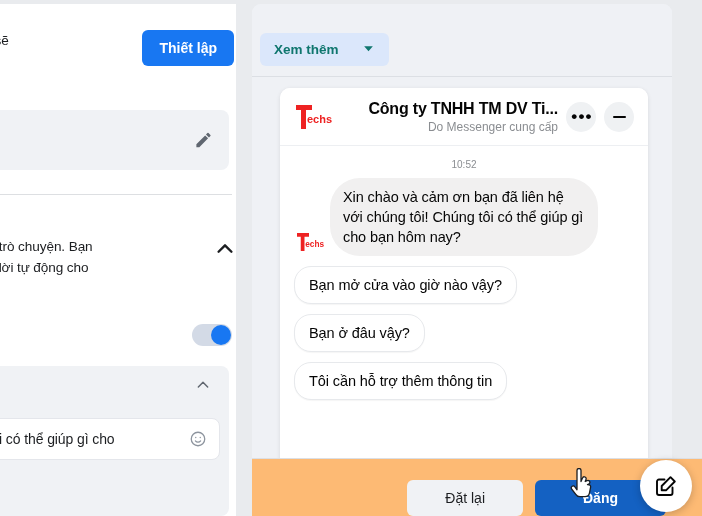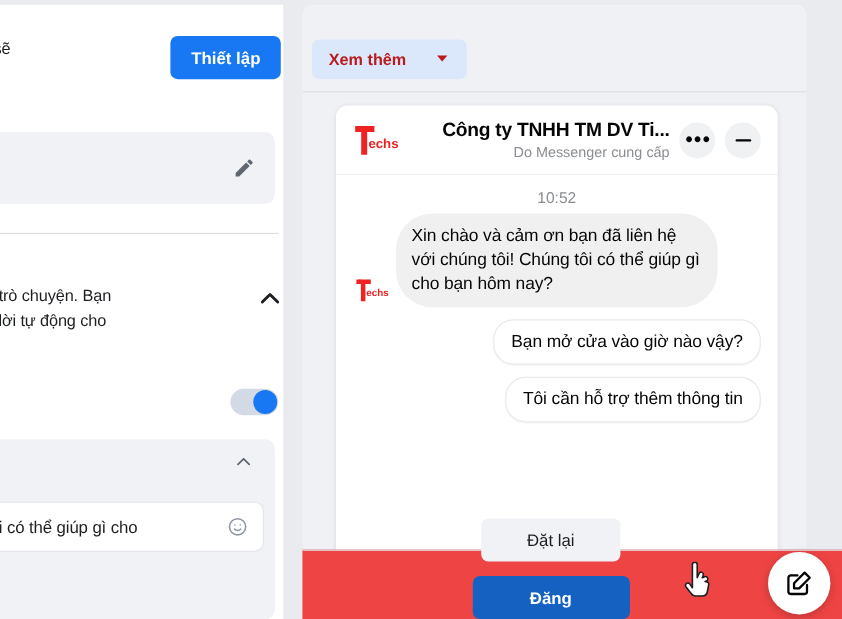--- a/index.html
+++ b/index.html
@@ -187,21 +187,21 @@
     border-bottom: 1px solid #dcdfe4;
     background: #eff1f5;
   }
   .btn-see-more {
     position: absolute;
     left: 8px; top: 29px;
     display: flex;
     align-items: flex-start;
     gap: 23px;
     background: #dbe7fb;
-    color: #b91c1c;
+    color: #0f766e;
     border: none;
     border-radius: 6px;
     font-size: 13.5px;
     font-weight: bold;
     padding: 9px 14px;
     cursor: pointer;
     font-family: "Liberation Sans", sans-serif;
     line-height: 15px;
   }
   .chev-down-sm { width: 13px; height: 13px; }
@@ -281,28 +281,28 @@
 
   .chat-body {
     position: relative;
     height: 322px;
     background: #ffffff;
     padding: 0 14px;
     overflow: hidden;
   }
   .msg-time {
     text-align: center;
-    font-size: 13px;
+    font-size: 10px;
     color: #8a8d91;
     padding: 12px 0 6px;
     line-height: 14px;
   }
   .msg-row { display: flex; align-items: flex-end; margin-bottom: 10px; }
   .msg-row.in { justify-content: flex-start; }
-  .msg-row.out { justify-content: flex-end; }
+  .msg-row.out { }
   .msg-avatar {
     width: 30px; height: 24px;
     flex: 0 0 auto;
     margin-right: 6px;
     margin-bottom: 2px;
   }
   .bubble-in {
     background: #f1f0f0;
     color: #050505;
     border-radius: 30px;
@@ -327,29 +327,28 @@
   .bubble-clipped {
     margin-bottom: 0;
   }
 
   
   .bottom-bar {
     position: absolute;
     left: 252px; bottom: 0;
     width: 450px;
     height: 58px;
-    background: #ef4444;
+    background: #fdba74;
     border-top: 1px solid #dcdfe4;
     display: flex;
-    align-items: center;
+    align-items: flex-end;
     justify-content: flex-end;
     gap: 12px;
     padding-right: 36px;
     z-index: 5;
-    flex-direction: column;
   }
   .btn-secondary {
     background: #f0f2f5;
     color: #1c1e21;
     border: none;
     border-radius: 6px;
     font-size: 14px;
     padding: 10px 38px;
     cursor: pointer;
     font-family: "Liberation Sans", sans-serif;
@@ -491,20 +490,23 @@
             <path d="M7 4c3 0 6 1 7 3l-3 2c-1-1.5-2.5-2-4-2z" fill="#ee2222"></path>
             <text x="15" y="22" font-family="Liberation Sans, sans-serif" font-size="11" font-weight="bold" fill="#ee2222">echsr</text>
           </svg>
           <div class="bubble-in">Xin chào và cảm ơn bạn đã liên hệ với chúng tôi! Chúng tôi có thể giúp gì cho bạn hôm nay?</div>
         </div>
 
         <div class="msg-row out">
           <div class="bubble-out">Bạn mở cửa vào giờ nào vậy?</div>
         </div>
 
+        <div class="msg-row out">
+          <div class="bubble-out">Bạn ở đâu vậy?</div>
+        </div>
 
         <div class="msg-row out bubble-clipped">
           <div class="bubble-out">Tôi cần hỗ trợ thêm thông tin</div>
         </div>
       </div>
     </div>
   </div>
 
   <div class="bottom-bar">
     <button class="btn-secondary">Đặt lại</button>

